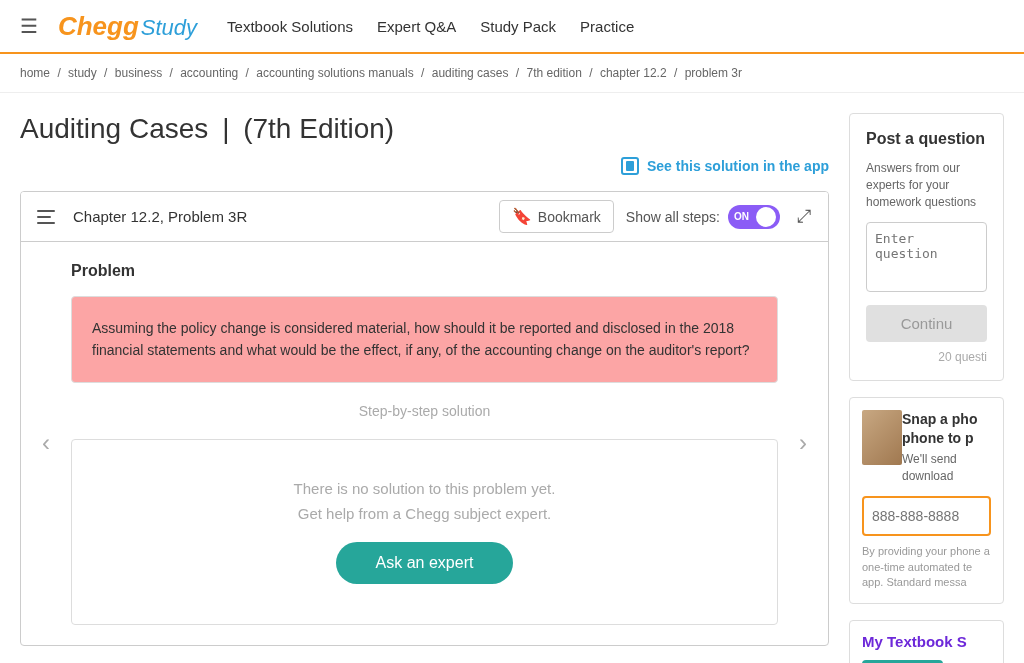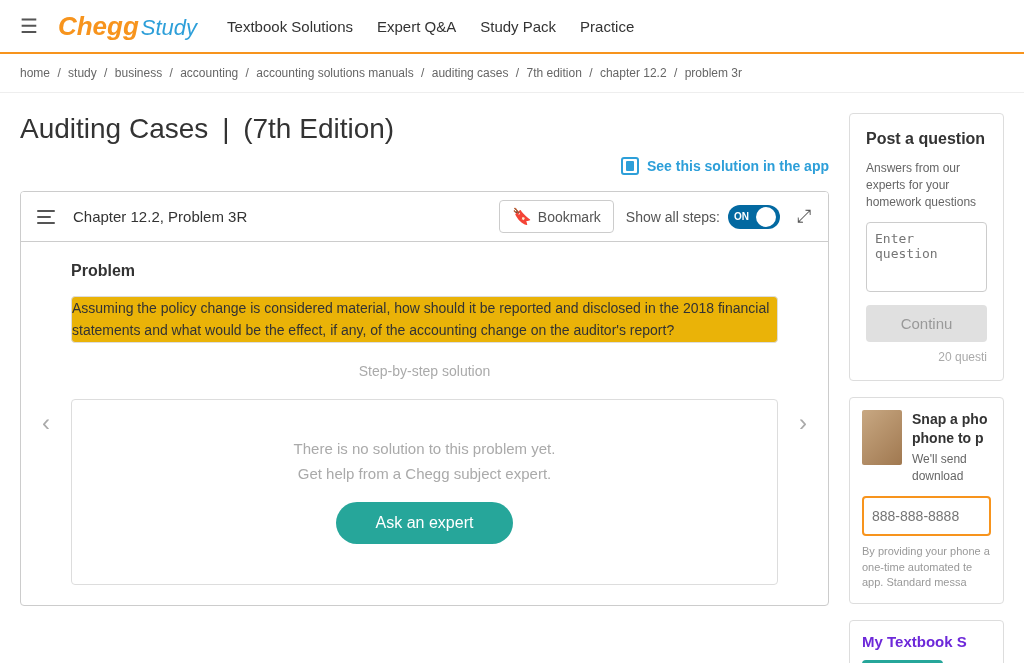--- a/index.html
+++ b/index.html
@@ -179,21 +179,21 @@
     .show-steps {
       display: flex;
       align-items: center;
       gap: 8px;
       font-size: 14px;
       color: #555;
     }
     .toggle-track {
       width: 52px;
       height: 24px;
-      background: #0369a1;
+      background: #8b5cf6;
       border-radius: 12px;
       position: relative;
       cursor: pointer;
       display: flex;
       align-items: center;
       justify-content: flex-end;
       padding-right: 4px;
     }
     .toggle-on-text {
       font-size: 10px;
@@ -247,21 +247,22 @@
       text-align: left;
       font-weight: bold;
       font-size: 16px;
       margin-bottom: 16px;
       color: #333;
     }
 
     .problem-box {
       border: 1px solid #ddd;
       border-radius: 4px;
-      background: #eab308;
+      padding: 20px;
+      background: #fca5a5;
     }
 
     .problem-text {
       font-size: 14px;
       line-height: 1.6;
       color: #333;
     }
 
     .step-solution-label {
       text-align: center;
@@ -363,21 +364,20 @@
     .snap-card {
       border: 1px solid #ddd;
       border-radius: 4px;
       padding: 12px;
       margin-bottom: 16px;
       background: #fff;
     }
 
     .snap-header {
       display: flex;
-      gap: 10px;
       margin-bottom: 12px;
     }
 
     .book-thumb {
       width: 40px;
       height: 55px;
       background: linear-gradient(135deg, #c8a882, #a07850);
       border-radius: 2px;
       flex-shrink: 0;
     }

